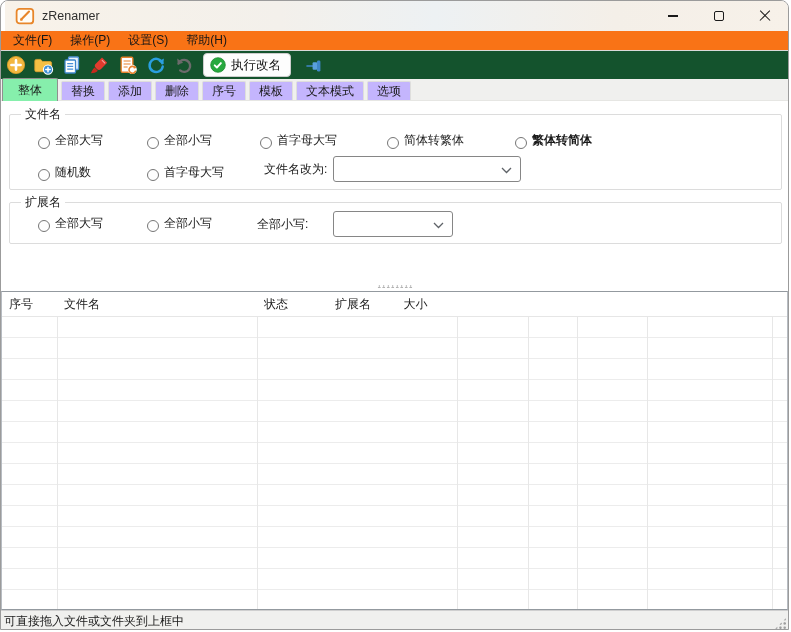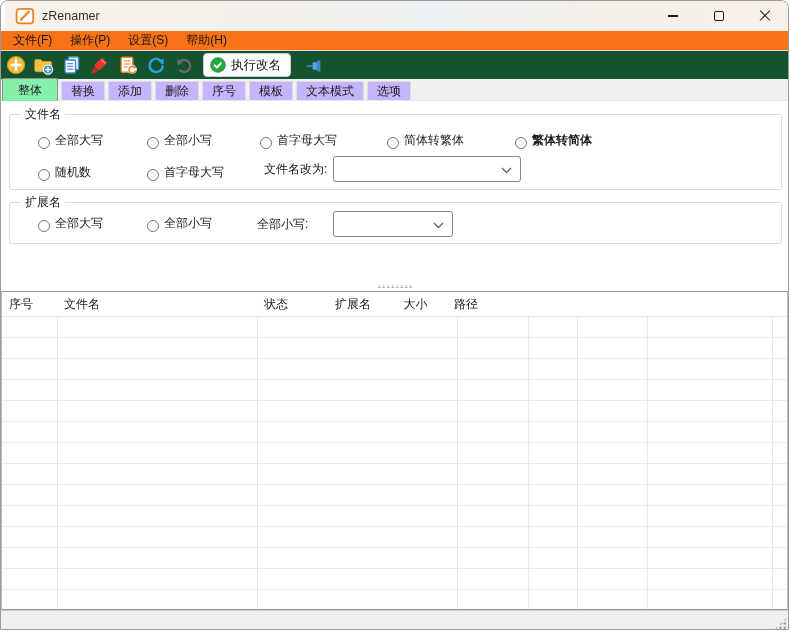--- a/index.html
+++ b/index.html
@@ -297,23 +297,23 @@
     <div class="vline" style="left:526px;"></div>
     <div class="vline" style="left:575px;"></div>
     <div class="vline" style="left:645px;"></div>
     <div class="vline" style="left:770px;"></div>
     <div class="thead">
       <div class="th c1">序号</div>
       <div class="th c2">文件名</div>
       <div class="th c4">状态</div>
       <div class="th c5">扩展名</div>
       <div class="th c6">大小</div>
-      <div class="th c7">路径</div>
       <div class="th c8"></div>
     </div>
     <div class="tbody"></div>
   </div>
 
   <div class="statusbar">
+    <span>可直接拖入文件或文件夹到上框中</span>
     <div class="resize-grip"></div>
   </div>
 
 </div>
 
 </body></html>

